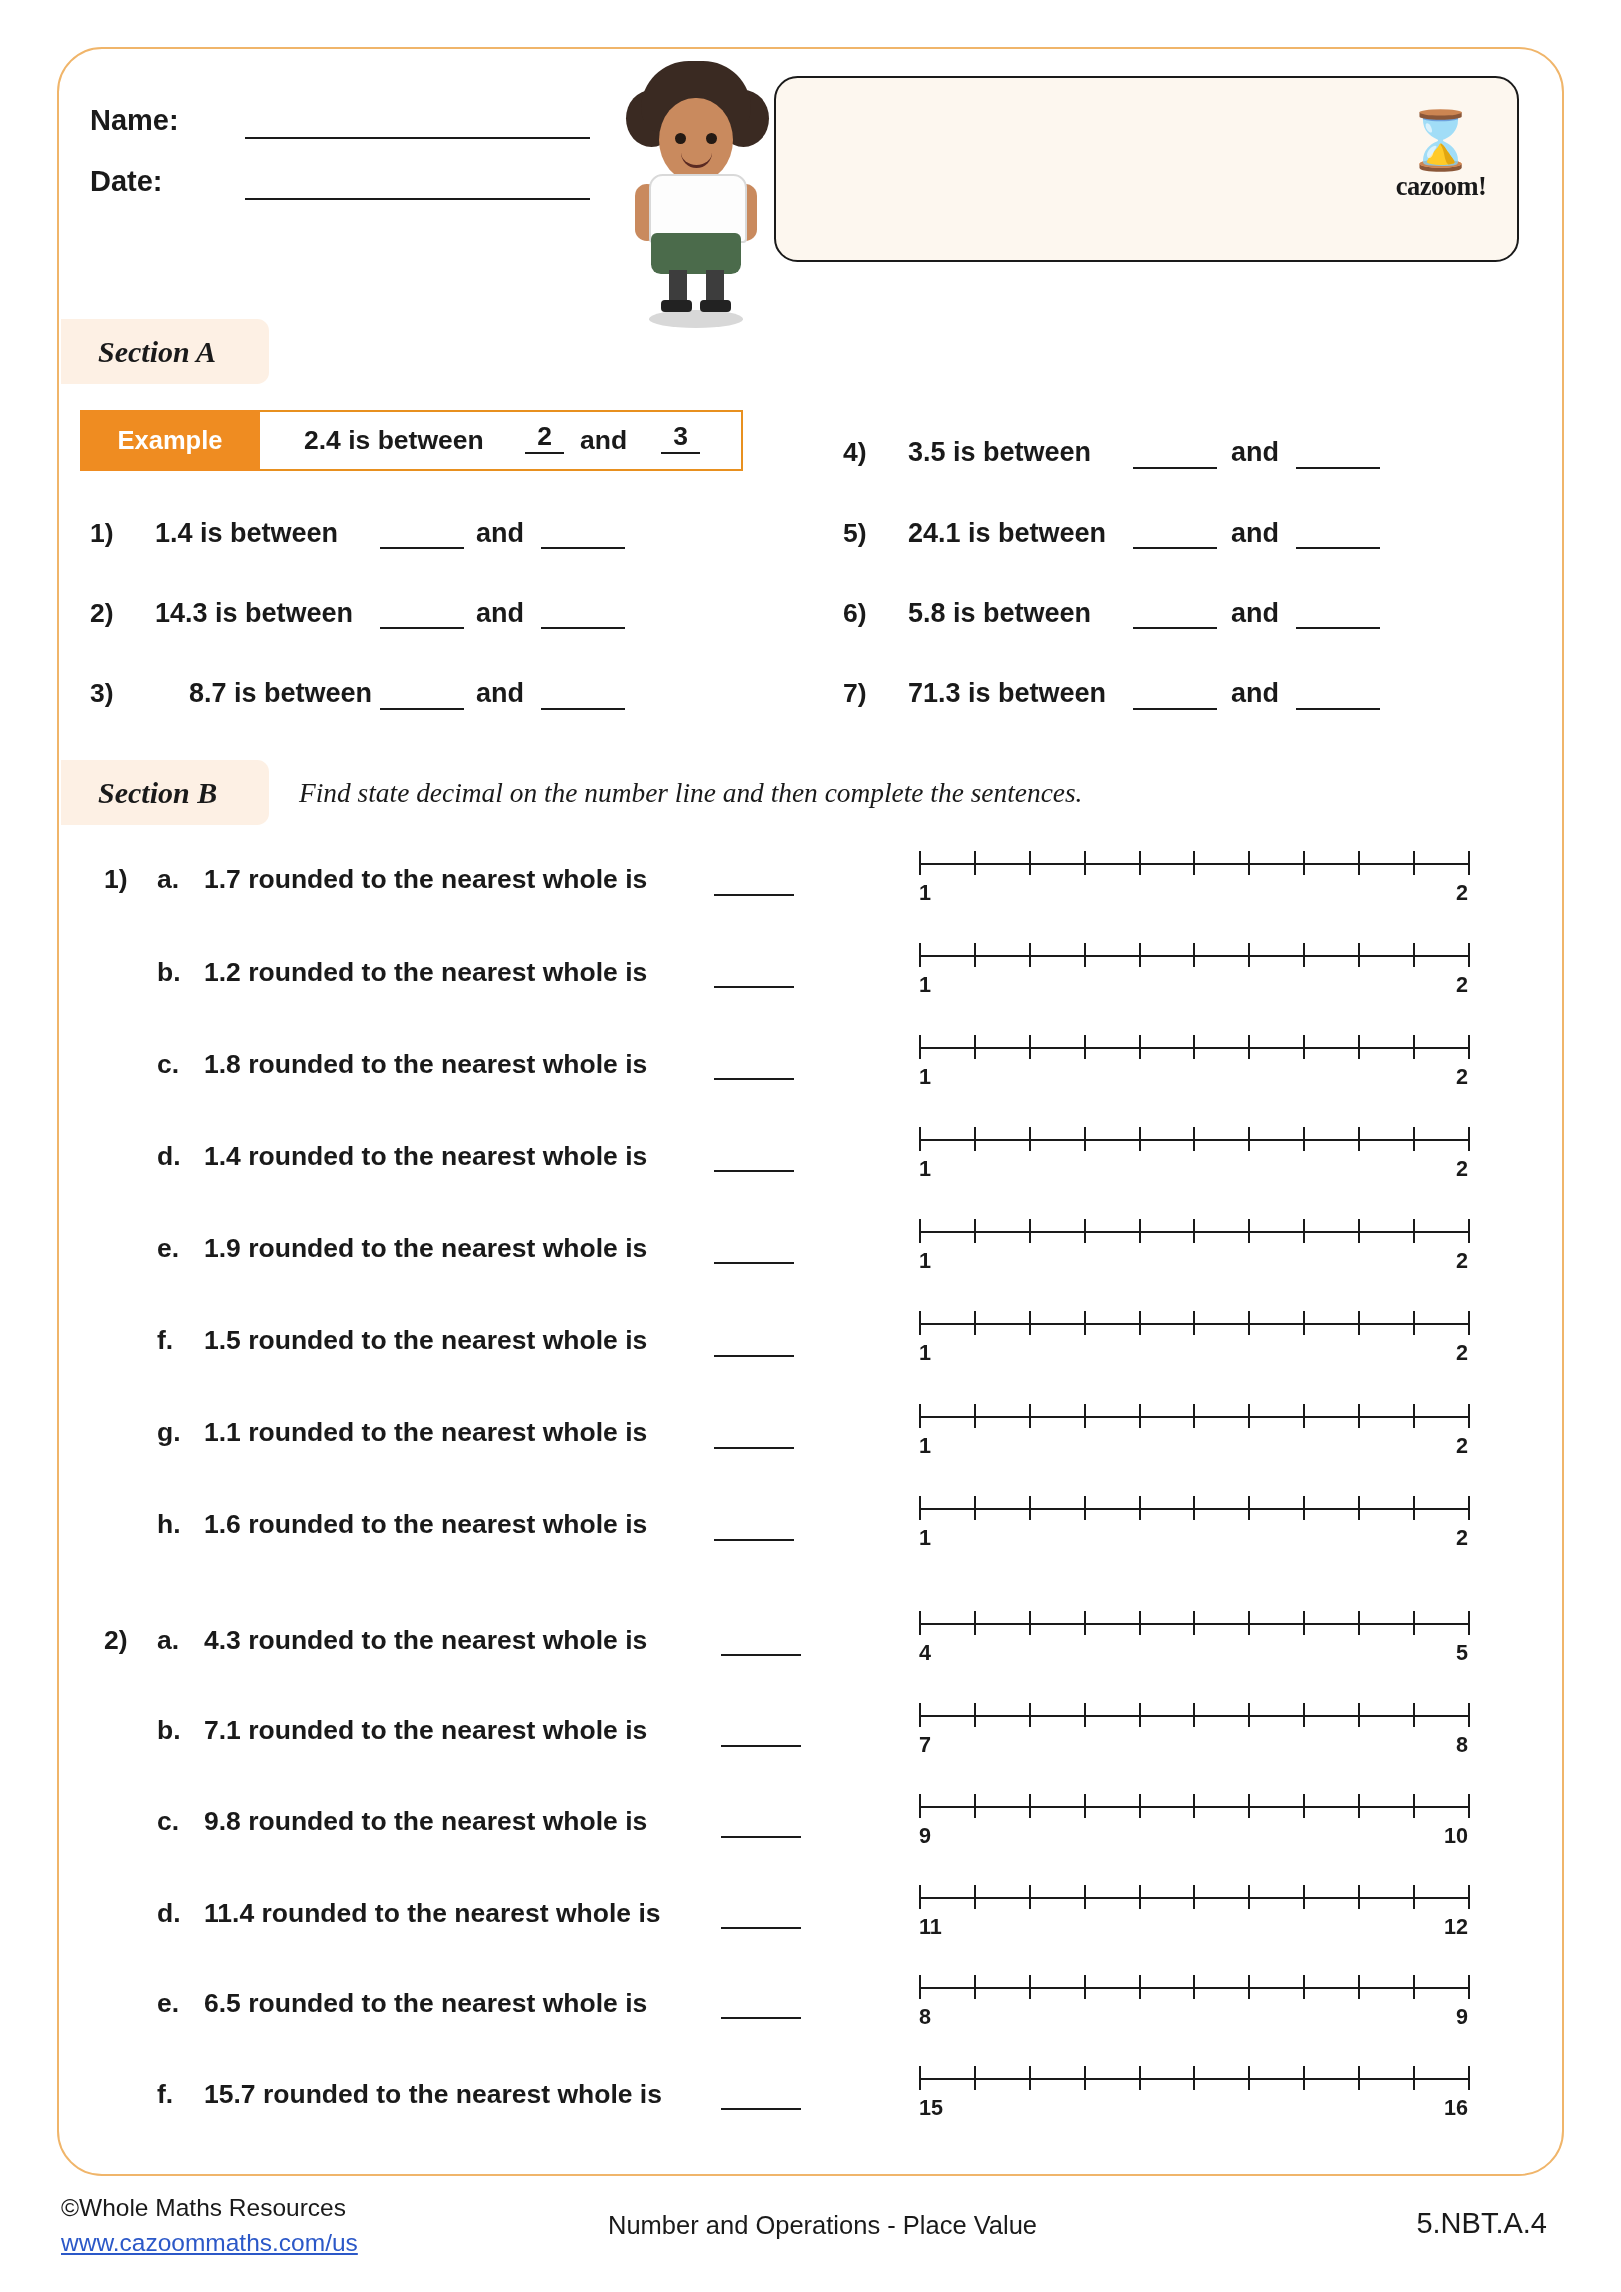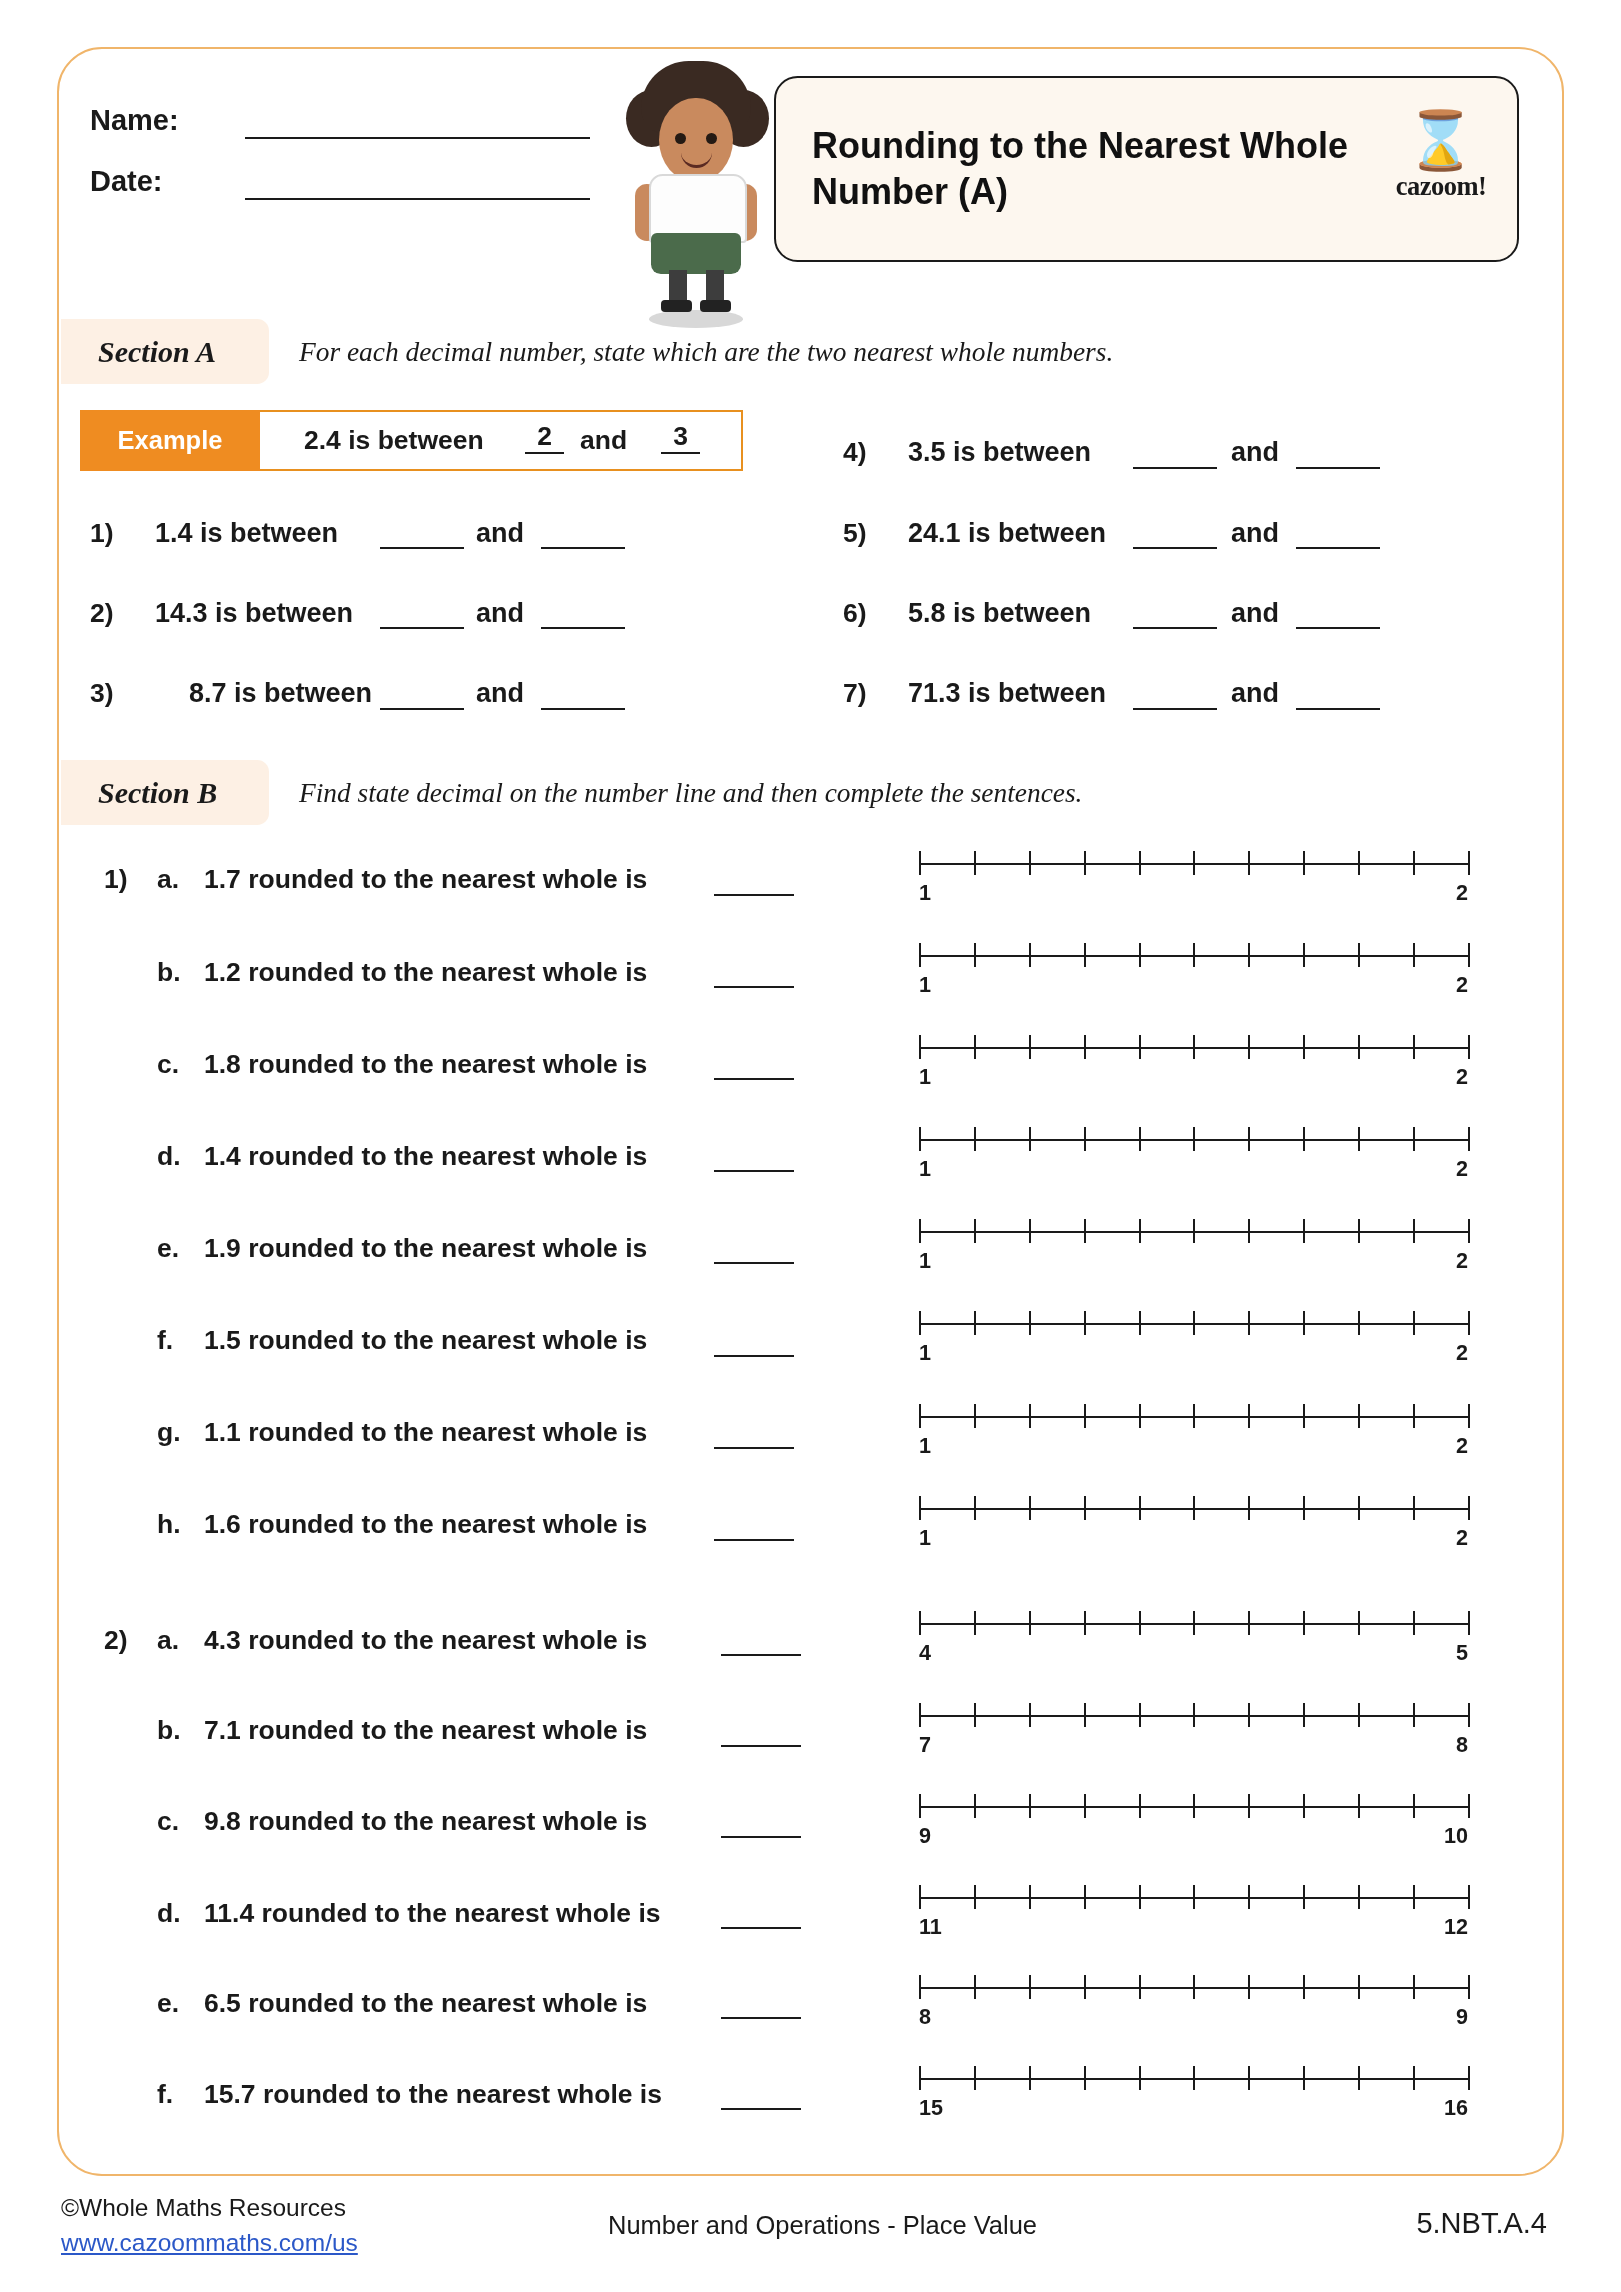--- a/index.html
+++ b/index.html
@@ -261,29 +261,27 @@
     <div class="char-arm-r"></div>
     <div class="char-shirt"></div>
     <div class="char-skirt"></div>
     <div class="char-leg-l"></div>
     <div class="char-leg-r"></div>
     <div class="char-shoe-l"></div>
     <div class="char-shoe-r"></div>
   </div>
 
   <div class="title-box"></div>
-  <div class="title-text">Rounding to the Nearest Whole Number (A)</div>
   <div class="logo-box">
     <div class="logo-glyph">⌛</div>
     <div class="logo-text">cazoom!</div>
   </div>
 
   <div class="section-tab" style="top:319px;"></div>
   <div class="section-tab-label" style="top:335px;">Section A</div>
-  <div class="section-desc" style="top:337px;">For each decimal number, state which are the two nearest whole numbers.</div>
 
   <div class="example-box"></div>
   <div class="example-tag">Example</div>
   <div class="example-text">2.4 is between</div>
   <div class="example-ans1">2</div>
   <div class="example-and">and</div>
   <div class="example-ans2">3</div>
 
   <div class="qa-num" style="left:90px; top:518px;">1)</div>
   <div class="qa" style="left:155px; top:518px;">1.4  is between</div>

